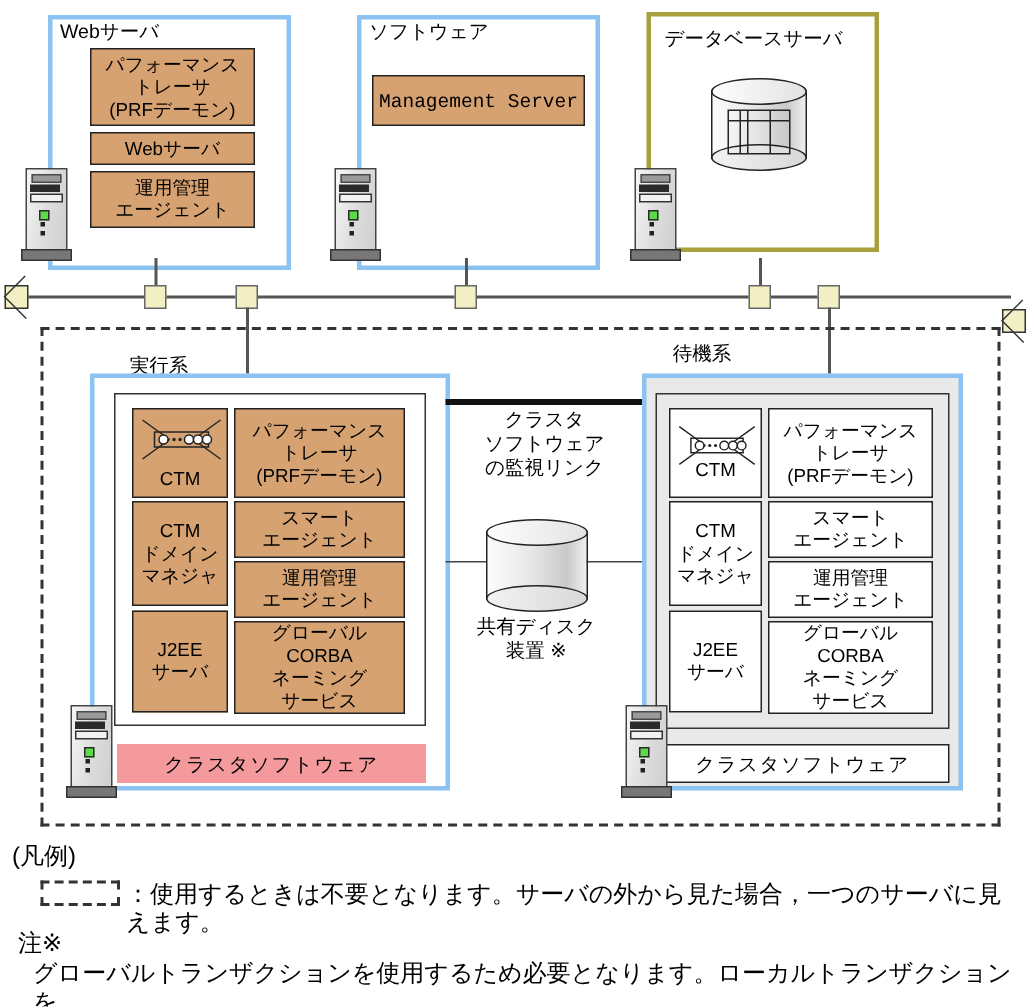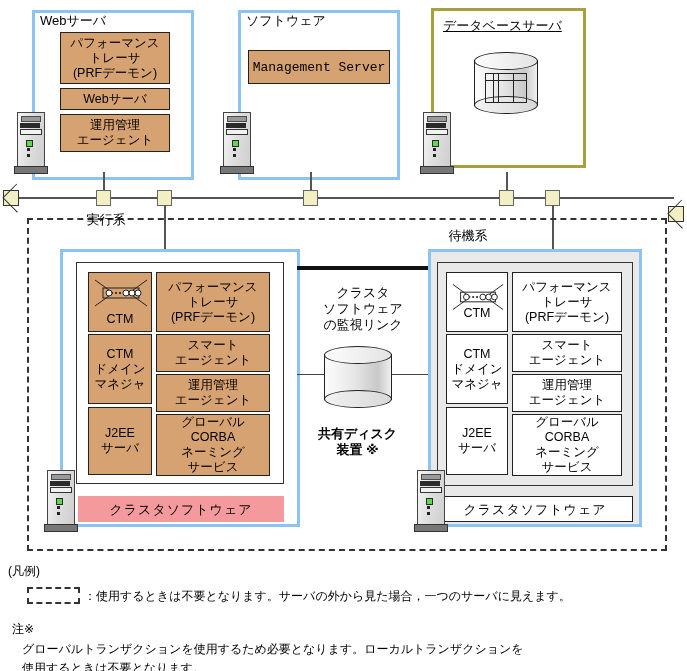--- a/index.html
+++ b/index.html
@@ -39,21 +39,21 @@
   .term{border:1px solid #333;background:#F2EFC4;position:relative;}
   .term:before,.term:after{
     content:"";position:absolute;left:-1px;top:50%;width:141%;height:1px;background:#333;
     transform-origin:left center;
   }
   .term:before{transform:rotate(45deg) translateY(-0.5px);}
   .term:after{transform:rotate(-45deg) translateY(-0.5px);}
 
   
   .lbl{font-size:13px;line-height:16px;text-align:center;white-space:pre-line;}
-  .legend-txt{font-size:12px;line-height:19px;white-space:pre-line;}
+  .legend-txt{font-size:16px;line-height:19px;white-space:pre-line;}
   .legend-key{border:2px dashed #333;background:#fff;}
 
   
   .tower{position:absolute;}
   .tower .body{position:absolute;left:3px;top:0;width:26px;height:53px;background:linear-gradient(100deg,#f6f6f6 0%,#dcdcdc 55%,#cfcfcf 100%);border:1px solid #444;}
   .tower .slot{position:absolute;left:7px;top:4px;width:18px;height:4px;background:#9a9a9a;border:1px solid #4a4a4a;}
   .tower .bar1{position:absolute;left:6px;top:11px;width:20px;height:5px;background:#2a2a2a;}
   .tower .bar2{position:absolute;left:6px;top:17px;width:20px;height:4px;background:#f2f2f2;border:1px solid #333;}
   .tower .led{position:absolute;left:12px;top:28px;width:5px;height:5px;background:#5ED94B;border:1px solid #2b2b2b;}
   .tower .d1{position:absolute;left:13px;top:36px;width:3px;height:3px;background:#222;}
@@ -107,21 +107,21 @@
     <div class="slot"></div>
     <div class="bar1"></div>
     <div class="bar2"></div>
   <div class="led"></div>
     <div class="d1"></div>
     <div class="d2"></div>
     <div class="base"></div>
 </div>
 
 <div class="abs svr-frame db" style="left:431px;top:8px;width:155px;height:160px;"></div>
-<div class="abs frame-title" style="left:443px;top:18px;text-decoration:underline;">データベースサーバ</div>
+<div class="abs frame-title" style="left:443px;top:18px;">データベースサーバ</div>
 
 <div class="cyl" style="left:474px;top:52px;width:62px;height:62px;">
   <div class="side"></div>
     <div class="bot"></div>
   <div class="dbgrid" style="left:11px;top:21px;width:40px;height:28px;">
     <i style="left:7px;top:0;width:1px;height:100%;"></i>
     <i style="left:12px;top:0;width:1px;height:100%;"></i>
     <i style="left:27px;top:0;width:1px;height:100%;"></i>
     <i style="left:0;top:6px;width:100%;height:1px;"></i>
   </div>
@@ -153,21 +153,21 @@
 <div class="abs bus-conn" style="left:303px;top:190px;width:15px;height:16px;"></div>
 
 <div class="abs bus-stem" style="left:506px;top:172px;height:20px;"></div>
 <div class="abs bus-conn" style="left:499px;top:190px;width:15px;height:16px;"></div>
 
 <div class="abs bus-conn" style="left:545px;top:190px;width:15px;height:16px;"></div>
 <div class="abs bus-stem" style="left:552px;top:205px;height:55px;"></div>
 
 <div class="abs dash-region" style="left:27px;top:218px;width:640px;height:333px;"></div>
 
-<div class="abs lbl" style="left:76px;top:212px;width:60px;">実行系</div>
+<div class="abs lbl" style="left:76px;top:236px;width:60px;">実行系</div>
 
 <div class="abs node-outer" style="left:60px;top:249px;width:240px;height:278px;"></div>
 <div class="abs node-inner" style="left:76px;top:262px;width:208px;height:222px;"></div>
 
 <div class="abs mod" style="left:88px;top:272px;width:64px;height:60px;align-items:flex-end;padding-bottom:4px;">
   <svg class="ctm-glyph" width="60" height="32" viewBox="0 0 60 32" style="left:2px;top:4px;">
     <line x1="4" y1="3" x2="22" y2="16" stroke="#222" stroke-width="1"></line>
     <line x1="4" y1="29" x2="22" y2="16" stroke="#222" stroke-width="1"></line>
     <line x1="56" y1="3" x2="38" y2="16" stroke="#222" stroke-width="1"></line>
     <line x1="56" y1="29" x2="38" y2="16" stroke="#222" stroke-width="1"></line>
@@ -207,33 +207,33 @@
     <div class="slot"></div>
     <div class="bar1"></div>
     <div class="bar2"></div>
   <div class="led"></div>
     <div class="d1"></div>
     <div class="d2"></div>
     <div class="base"></div>
 </div>
 
 <div class="abs" style="left:297px;top:266px;width:131px;height:4px;background:#111;"></div>
-<div class="abs lbl" style="left:308px;top:285px;width:110px;">クラスタ
+<div class="abs lbl" style="left:308px;top:272px;width:110px;">クラスタ
 ソフトウェア
 の監視リンク</div>
 
 <div class="abs" style="left:297px;top:374px;width:27px;height:1px;background:#444;"></div>
 <div class="abs" style="left:390px;top:374px;width:38px;height:1px;background:#444;"></div>
 
 <div class="cyl" style="left:324px;top:346px;width:66px;height:62px;">
   <div class="side"></div>
     <div class="bot"></div>
     <div class="top"></div>
 </div>
-<div class="abs lbl" style="left:300px;top:426px;width:115px;font-weight:bold;">共有ディスク
+<div class="abs lbl" style="left:300px;top:410px;width:115px;">共有ディスク
 装置 ※</div>
 
 <div class="abs lbl" style="left:438px;top:228px;width:60px;">待機系</div>
 
 <div class="abs node-outer standby" style="left:428px;top:249px;width:214px;height:278px;"></div>
 <div class="abs node-inner" style="left:437px;top:262px;width:196px;height:224px;"></div>
 
 <div class="abs mod white" style="left:446px;top:272px;width:62px;height:60px;align-items:flex-end;padding-bottom:10px;">
   <svg class="ctm-glyph" width="58" height="32" viewBox="0 0 60 32" style="left:2px;top:8px;">
     <line x1="4" y1="3" x2="22" y2="16" stroke="#222" stroke-width="1"></line>

